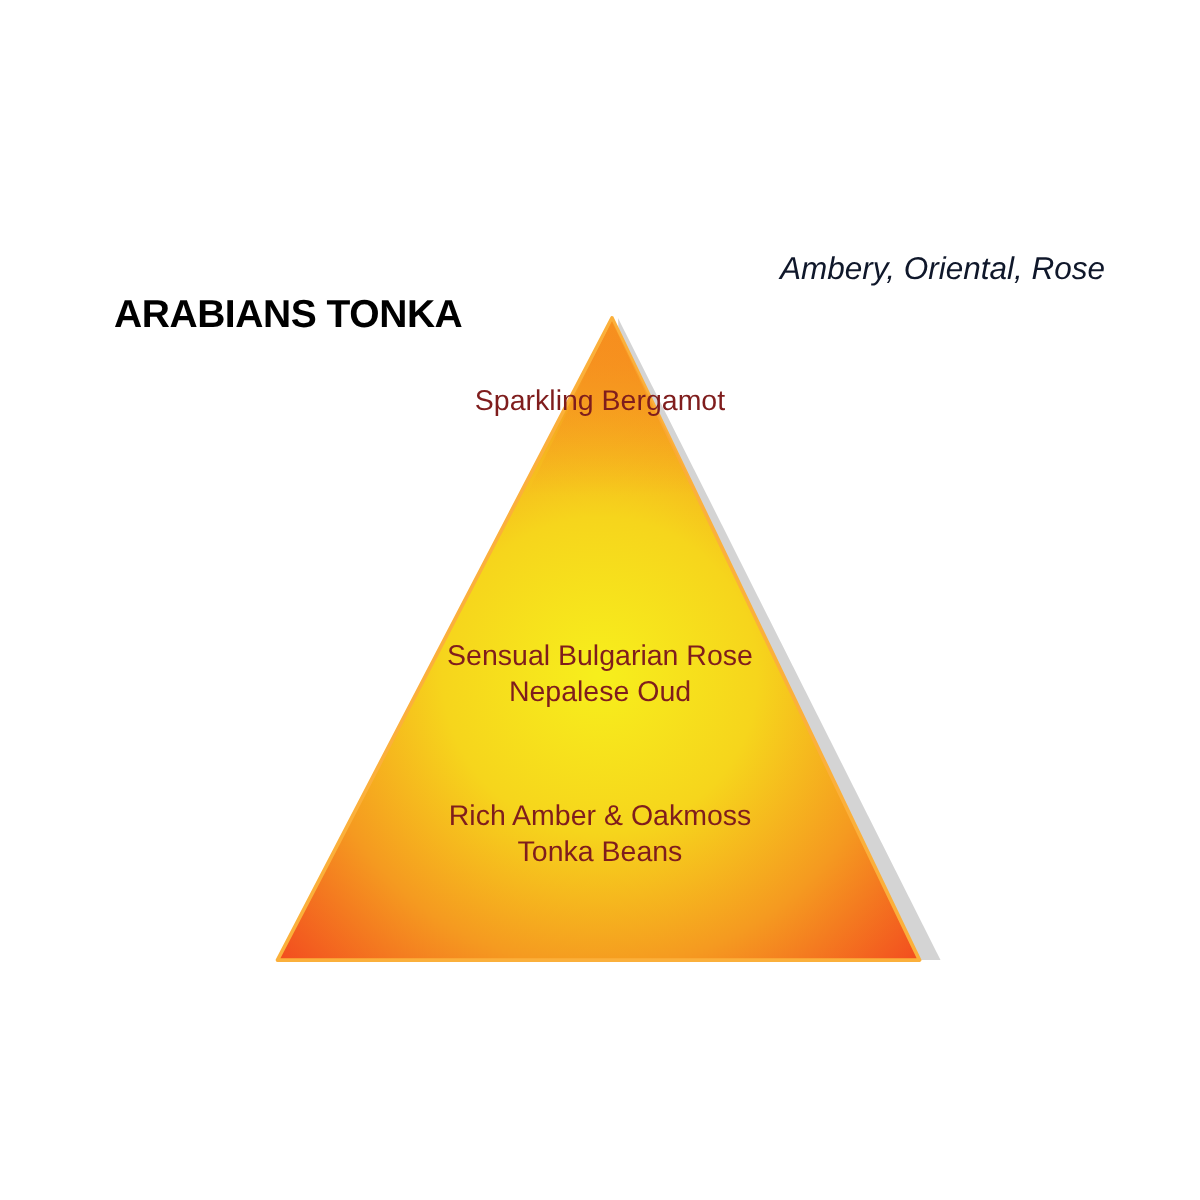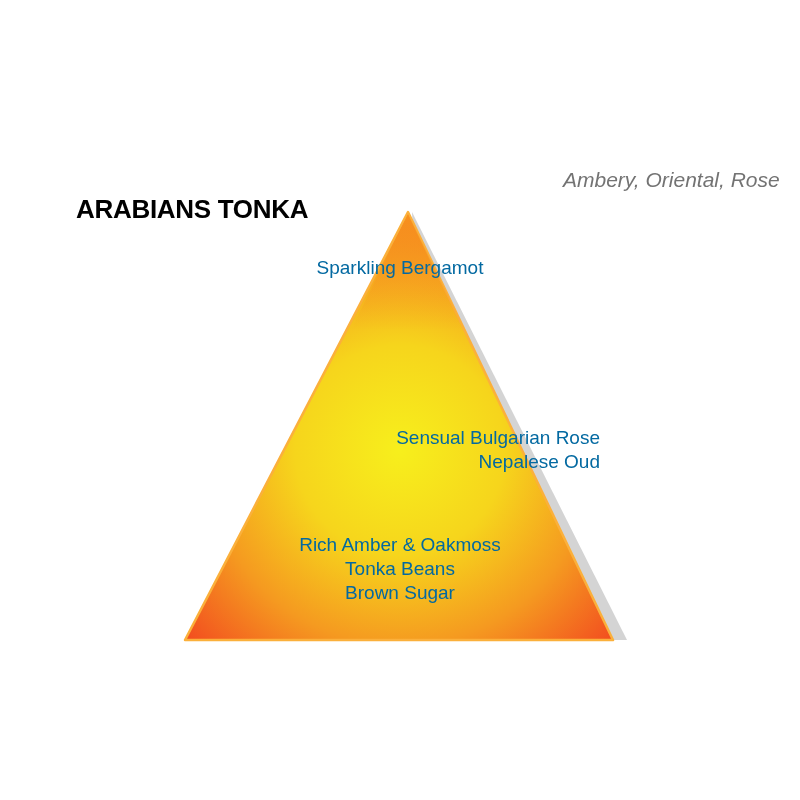--- a/index.html
+++ b/index.html
@@ -9,31 +9,31 @@
       font-family: "Liberation Sans", sans-serif;
     }
     .title {
       position: absolute; left: 76px; top: 158px;
       font-size: 26px; font-weight: bold; color: #000;
       letter-spacing: -0.3px;
       margin-top: 36px;
     }
     .subtitle {
       position: absolute; left: 520px; top: 168px;
-      font-size: 21px; font-style: italic; color: #737373; margin-left: 43px;
+      font-size: 21px; font-style: italic; color: #0f172a;
     }
     .pyramid { position: absolute; left: 0; top: 0; width: 800px; height: 800px; }
     .tier {
       position: absolute; left: 200px; width: 400px;
-      text-align: center; color: #0369a1;
+      text-align: center; color: #7f1d1d;
       font-size: 19px; line-height: 24px;
     }
     .tier div { white-space: nowrap; }
     .tier-top { top: 256px; }
-    .tier-mid { top: 426px; text-align: right; }
+    .tier-mid { top: 426px; }
     .tier-base { top: 533px; }
   </style>
 </head>
 <body>
 
 <div class="title">ARABIANS TONKA</div>
 <div class="subtitle">Ambery, Oriental, Rose</div>
 
 <svg class="pyramid" viewBox="0 0 800 800" xmlns="http://www.w3.org/2000/svg">
   <defs>
@@ -58,14 +58,13 @@
 </div>
 
 <div class="tier tier-mid">
   <div>Sensual Bulgarian Rose</div>
   <div>Nepalese Oud</div>
 </div>
 
 <div class="tier tier-base">
   <div>Rich Amber &amp; Oakmoss</div>
   <div>Tonka Beans</div>
-  <div>Brown Sugar</div>
 </div>
 
 </body></html>

